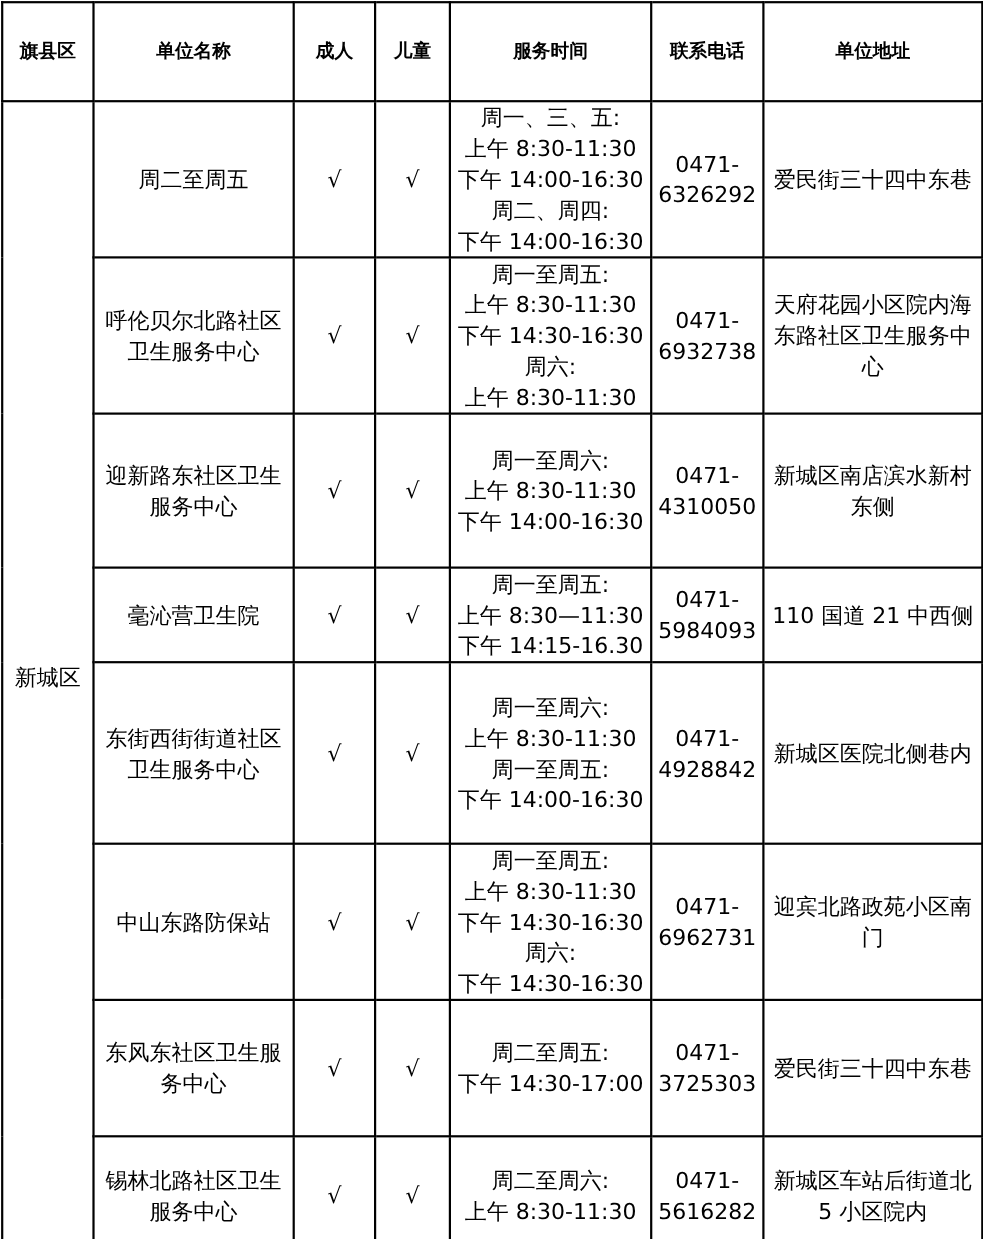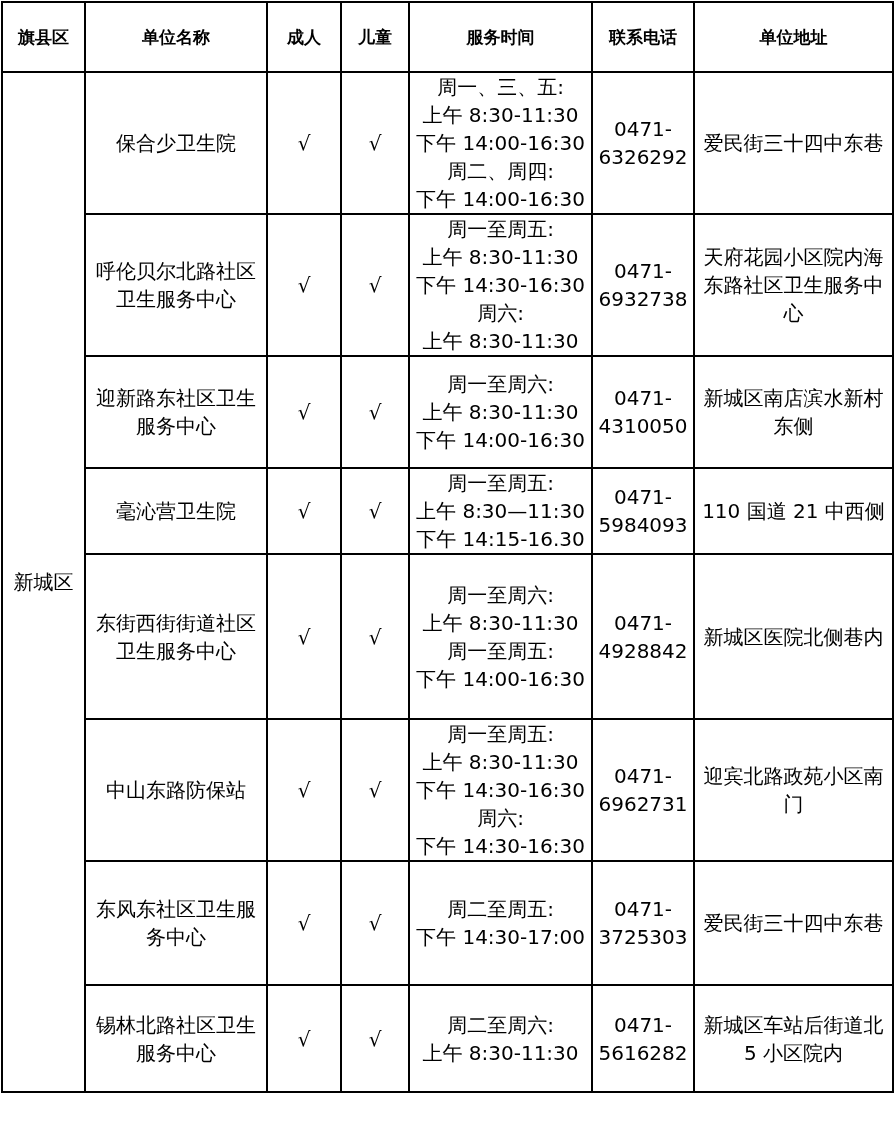--- a/index.html
+++ b/index.html
@@ -30,33 +30,33 @@
   <colgroup>
     <col style="width:83px">
     <col style="width:182px">
     <col style="width:74px">
     <col style="width:68px">
     <col style="width:183px">
     <col style="width:102px">
     <col style="width:199px">
   </colgroup>
   <tbody>
-      <tr style="height:70px">
+      <tr style="height:90px">
     <th>旗县区</th>
     <th>单位名称</th>
     <th>成人</th>
     <th>儿童</th>
     <th>服务时间</th>
     <th>联系电话</th>
     <th>单位地址</th>
   </tr>
 
   <tr style="height:141px">
     <td rowspan="8" class="name">新城区</td>
-    <td class="name">保合少卫生院</td>
+    <td class="name">周二至周五</td>
     <td class="check">√</td>
     <td class="check">√</td>
     <td>
       <span class="line">周一、三、五:</span>
       <span class="line">上午 8:30-11:30</span>
       <span class="line">下午 14:00-16:30</span>
       <span class="line">周二、周四:</span>
       <span class="line">下午 14:00-16:30</span>
     </td>
     <td class="phone">
@@ -77,21 +77,21 @@
       <span class="line">周六:</span>
       <span class="line">上午 8:30-11:30</span>
     </td>
     <td class="phone">
       <span class="line">0471-</span>
       <span class="line">6932738</span>
     </td>
     <td class="addr">天府花园小区院内海东路社区卫生服务中心</td>
   </tr>
 
-  <tr style="height:112px">
+  <tr style="height:140px">
     <td class="name">迎新路东社区卫生服务中心</td>
     <td class="check">√</td>
     <td class="check">√</td>
     <td>
       <span class="line">周一至周六:</span>
       <span class="line">上午 8:30-11:30</span>
       <span class="line">下午 14:00-16:30</span>
     </td>
     <td class="phone">
       <span class="line">0471-</span>

